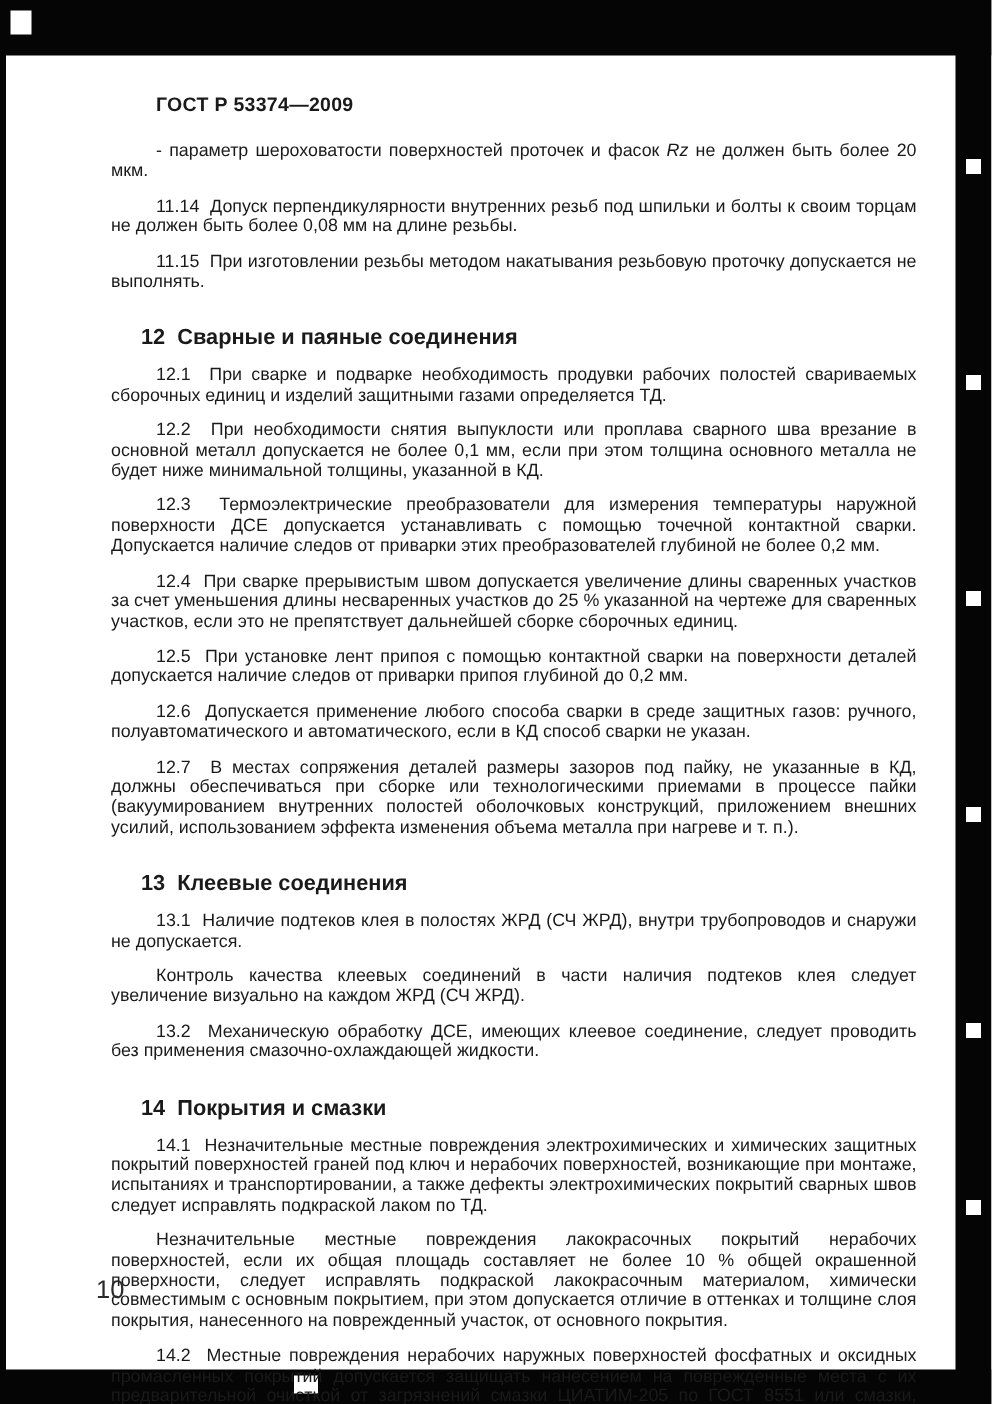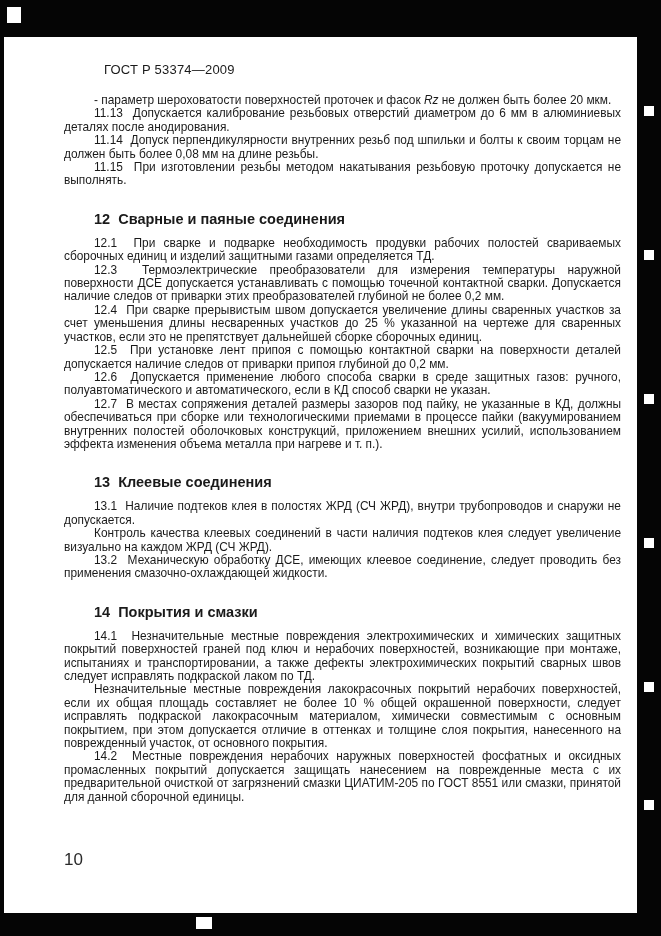--- a/index.html
+++ b/index.html
@@ -27,27 +27,27 @@
   .n-r5 { left: 644px; top: 682px; width: 10px; height: 10px; }
   .n-r6 { left: 644px; top: 800px; width: 10px; height: 10px; }
 
   .page-content {
     position: absolute;
     left: 64px; top: 62px;
     width: 557px;
   }
   .doc-header {
     font-size: 13px;
-    font-weight: normal;
+    font-weight: bold;
     letter-spacing: 0.2px;
     margin: 0 0 17px 0;
     padding-left: 40px;
   }
   .para {
-    margin: 0;
+    margin: 10px;
     font-size: 11.9px;
     line-height: 13.4px;
     text-align: justify;
     text-indent: 30px;
   }
   .sec-heading {
     font-size: 14.5px;
     font-weight: bold;
     margin: 23px 0 10px 0;
     text-indent: 30px;
@@ -72,25 +72,25 @@
 <div class="scan-notch n-r2"></div>
 <div class="scan-notch n-r3"></div>
 <div class="scan-notch n-r4"></div>
 <div class="scan-notch n-r5"></div>
 <div class="scan-notch n-r6"></div>
 
 <div class="page-content">
   <div class="doc-header">ГОСТ Р 53374—2009</div>
   <div id="doc-body">
       <p class="para">- параметр шероховатости поверхностей проточек и фасок <i>Rz</i> не должен быть более 20 мкм.</p>
-      <p class="para">11.13&nbsp; Допускается калибрование резьбовых отверстий диаметром до 6 мм в алюминиевых деталях после анодирования.</p>
       <p class="para">11.14&nbsp; Допуск перпендикулярности внутренних резьб под шпильки и болты к своим торцам не должен быть более 0,08 мм на длине резьбы.</p>
       <p class="para">11.15&nbsp; При изготовлении резьбы методом накатывания резьбовую проточку допускается не выполнять.</p>
       <div class="sec-heading">12&nbsp; Сварные и паяные соединения</div>
       <p class="para">12.1&nbsp; При сварке и подварке необходимость продувки рабочих полостей свариваемых сборочных единиц и изделий защитными газами определяется ТД.</p>
+      <p class="para">12.2&nbsp; При необходимости снятия выпуклости или проплава сварного шва врезание в основной металл допускается не более 0,1 мм, если при этом толщина основного металла не будет ниже минимальной толщины, указанной в КД.</p>
       <p class="para">12.3&nbsp; Термоэлектрические преобразователи для измерения температуры наружной поверхности ДСЕ допускается устанавливать с помощью точечной контактной сварки. Допускается наличие следов от приварки этих преобразователей глубиной не более 0,2 мм.</p>
       <p class="para">12.4&nbsp; При сварке прерывистым швом допускается увеличение длины сваренных участков за счет уменьшения длины несваренных участков до 25 % указанной на чертеже для сваренных участков, если это не препятствует дальнейшей сборке сборочных единиц.</p>
       <p class="para">12.5&nbsp; При установке лент припоя с помощью контактной сварки на поверхности деталей допускается наличие следов от приварки припоя глубиной до 0,2 мм.</p>
       <p class="para">12.6&nbsp; Допускается применение любого способа сварки в среде защитных газов: ручного, полуавтоматического и автоматического, если в КД способ сварки не указан.</p>
       <p class="para">12.7&nbsp; В местах сопряжения деталей размеры зазоров под пайку, не указанные в КД, должны обеспечиваться при сборке или технологическими приемами в процессе пайки (вакуумированием внутренних полостей оболочковых конструкций, приложением внешних усилий, использованием эффекта изменения объема металла при нагреве и т. п.).</p>
       <div class="sec-heading">13&nbsp; Клеевые соединения</div>
       <p class="para">13.1&nbsp; Наличие подтеков клея в полостях ЖРД (СЧ ЖРД), внутри трубопроводов и снаружи не допускается.</p>
       <p class="para">Контроль качества клеевых соединений в части наличия подтеков клея следует увеличение визуально на каждом ЖРД (СЧ ЖРД).</p>
       <p class="para">13.2&nbsp; Механическую обработку ДСЕ, имеющих клеевое соединение, следует проводить без применения смазочно-охлаждающей жидкости.</p>
       <div class="sec-heading">14&nbsp; Покрытия и смазки</div>

